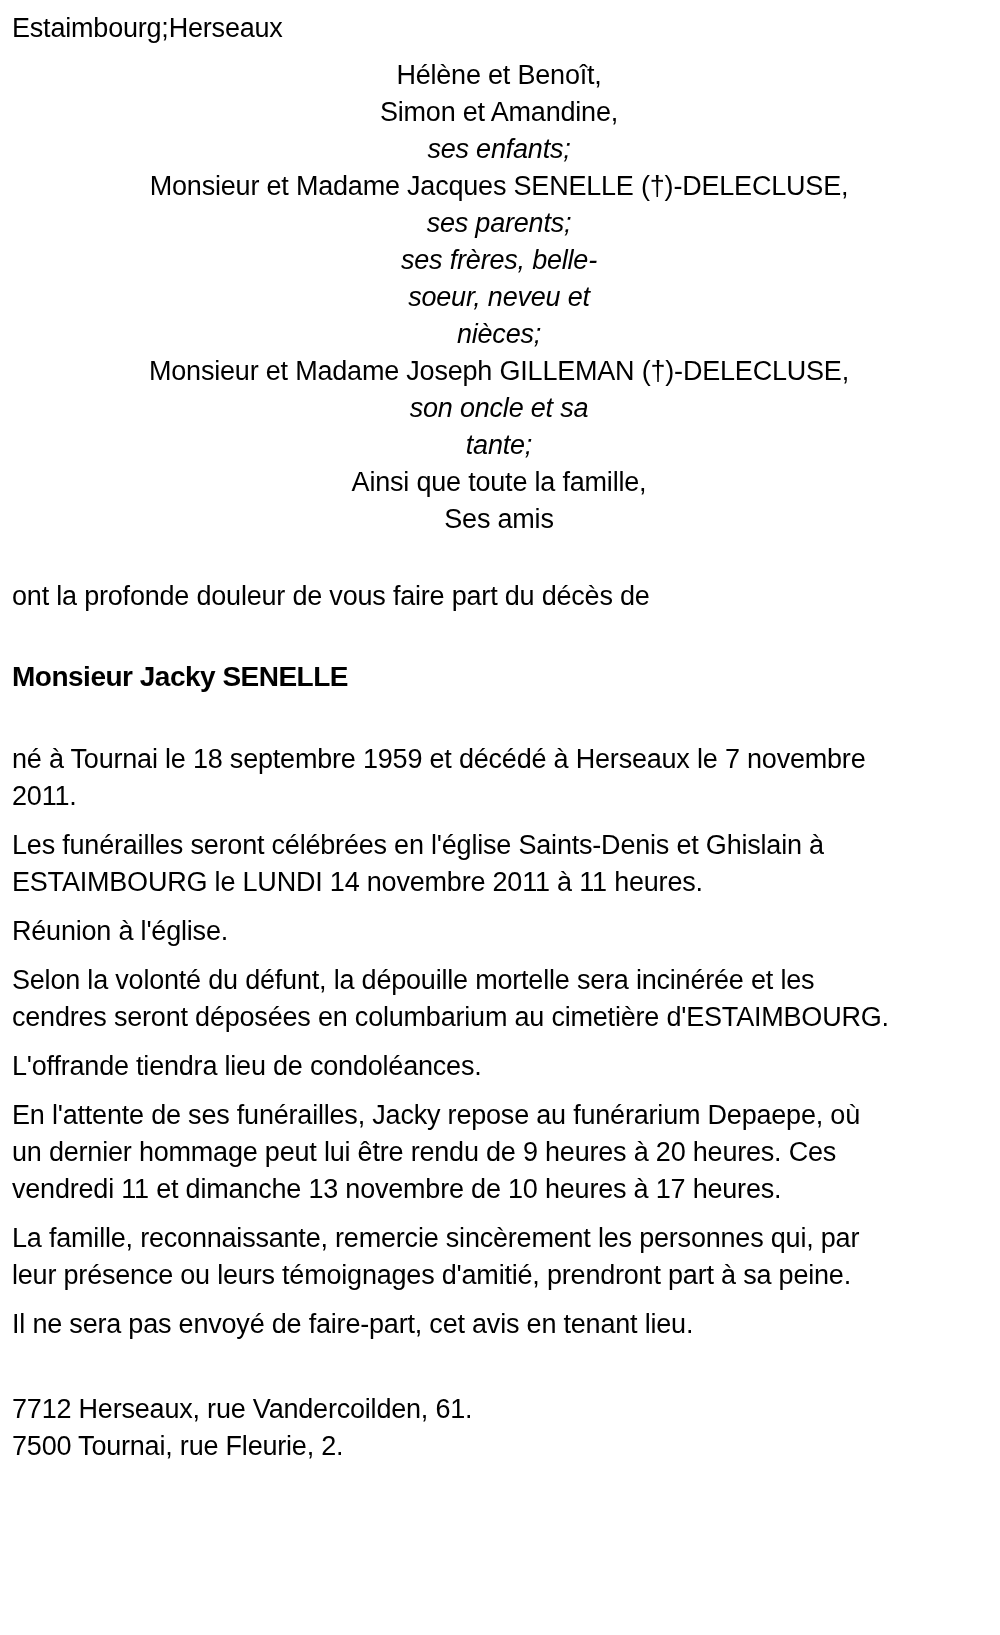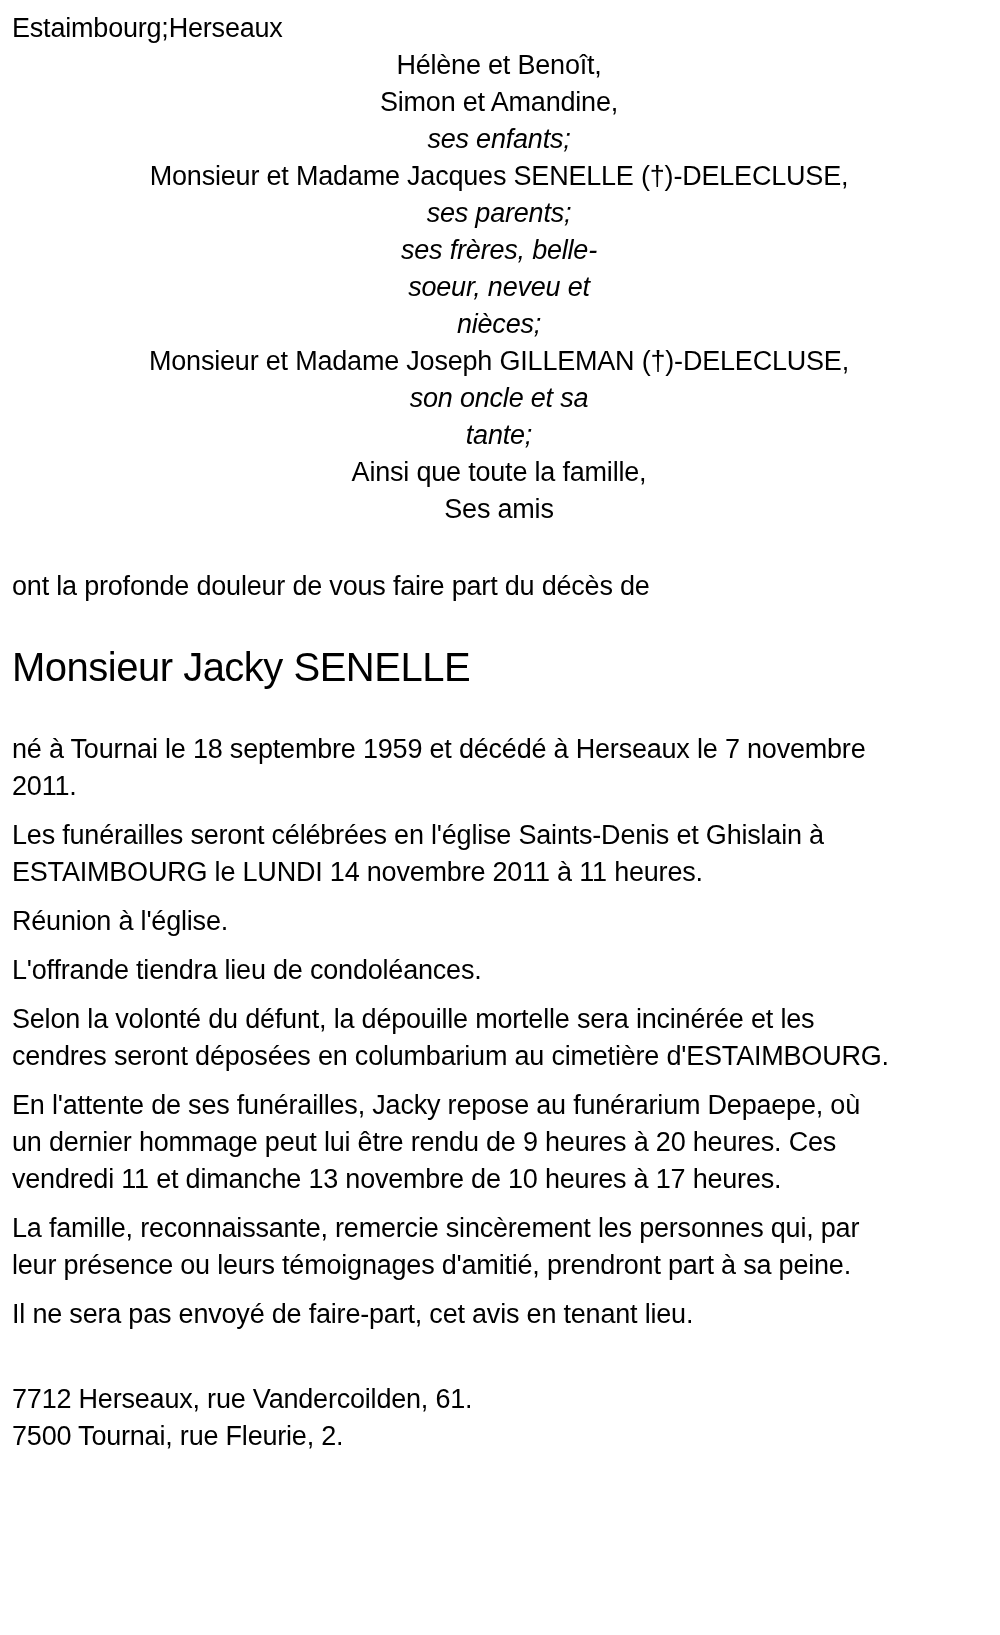--- a/index.html
+++ b/index.html
@@ -17,36 +17,37 @@
     font-size: 27px;
     line-height: 37px;
     color: #000000;
     letter-spacing: -0.2px;
   }
   p {
     margin: 0;
     white-space: pre-line; 
   }
   .location {
+    margin-bottom: 10px;
   }
   .names {
     text-align: center;
   }
   .relation {
     text-align: center;
     font-style: italic;
   }
   .announcement {
     margin-top: 40px;
   }
   h1.deceased {
     margin: 34px 0 0 0;
-    font-size: 40px;
+    font-size: 28px;
     line-height: 56px;
-    font-weight: normal;
+    font-weight: bold;
     letter-spacing: -0.5px;
     white-space: pre-line;
   }
   .para {
     margin-top: 12px;
   }
   .para.first {
     margin-top: 36px;
   }
   .addresses {
@@ -85,24 +86,24 @@
   <h1 class="deceased">Monsieur Jacky SENELLE</h1>
 
   <p class="para first">né à Tournai le 18 septembre 1959 et décédé à Herseaux le 7 novembre
 2011.</p>
 
   <p class="para">Les funérailles seront célébrées en l'église Saints-Denis et Ghislain à
 ESTAIMBOURG le LUNDI 14 novembre 2011 à 11 heures.</p>
 
   <p class="para">Réunion à l'église.</p>
 
-  <p class="para">L'offrande tiendra lieu de condoléances.</p>
-
   <p class="para">Selon la volonté du défunt, la dépouille mortelle sera incinérée et les
 cendres seront déposées en columbarium au cimetière d'ESTAIMBOURG.</p>
+
+  <p class="para">L'offrande tiendra lieu de condoléances.</p>
 
   <p class="para">En l'attente de ses funérailles, Jacky repose au funérarium Depaepe, où
 un dernier hommage peut lui être rendu de 9 heures à 20 heures. Ces
 vendredi 11 et dimanche 13 novembre de 10 heures à 17 heures.</p>
 
   <p class="para">La famille, reconnaissante, remercie sincèrement les personnes qui, par
 leur présence ou leurs témoignages d'amitié, prendront part à sa peine.</p>
 
   <p class="para">Il ne sera pas envoyé de faire-part, cet avis en tenant lieu.</p>
 

